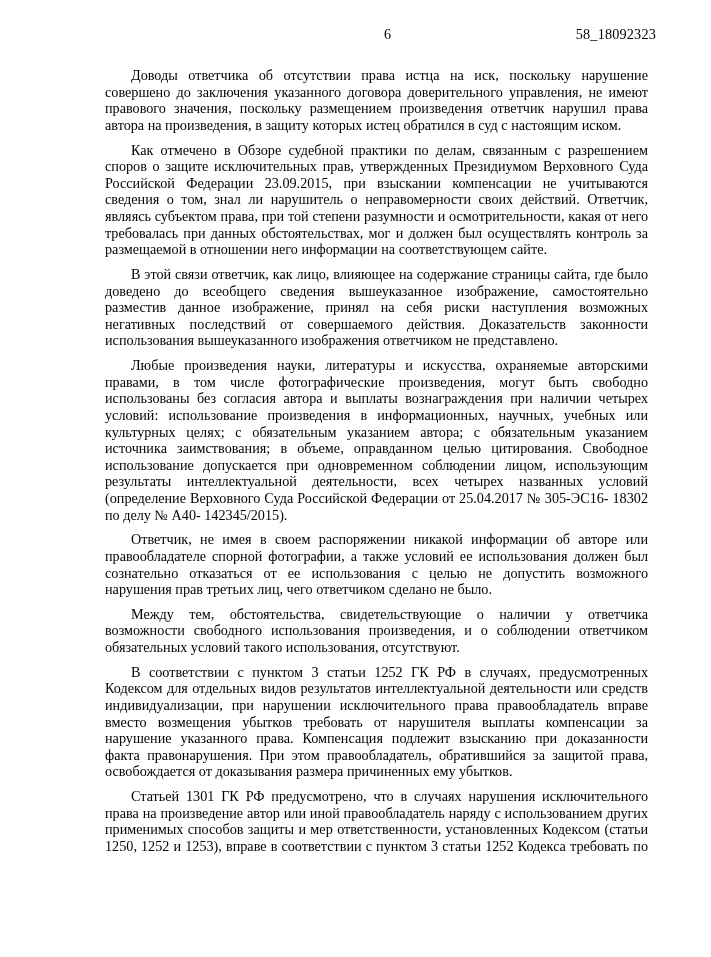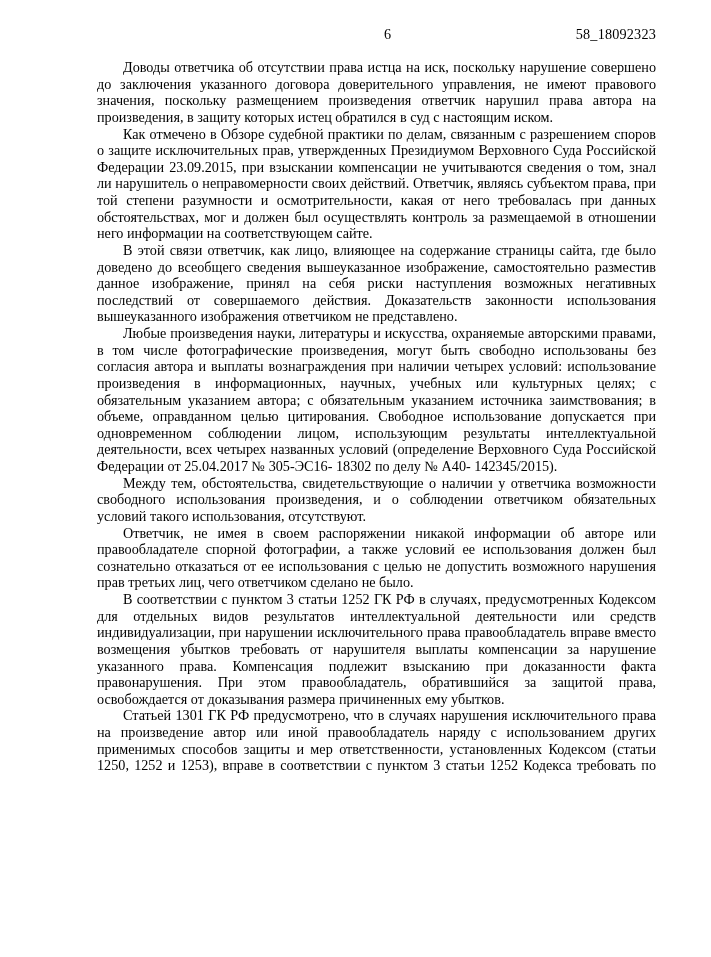--- a/index.html
+++ b/index.html
@@ -40,21 +40,21 @@
     position: absolute;
     top: 59px;
     left: 97px;
     width: 559px;
     font-size: 14.2px;
     line-height: 16.62px;
     text-align: justify;
     text-justify: inter-word;
   }
   .body-text p {
-    margin: 0;
+    margin: 8px;
     padding: 0;
     text-indent: 26px;
   }
   .body-text p.continues {
     
     text-align-last: justify;
   }
 </style>
 </head>
 <body>
@@ -62,18 +62,18 @@
 <div class="page">
   <div class="header">
     <span class="page-num">6</span>
     <span class="doc-num">58_18092323</span>
   </div>
   <div class="body-text">
       <p>Доводы ответчика об отсутствии права истца на иск, поскольку нарушение совершено до заключения указанного договора доверительного управления, не имеют правового значения, поскольку размещением произведения ответчик нарушил права автора на произведения, в защиту которых истец обратился в суд с настоящим иском.</p>
       <p>Как отмечено в Обзоре судебной практики по делам, связанным с разрешением споров о защите исключительных прав, утвержденных Президиумом Верховного Суда Российской Федерации 23.09.2015, при взыскании компенсации не учитываются сведения о том, знал ли нарушитель о неправомерности своих действий. Ответчик, являясь субъектом права, при той степени разумности и осмотрительности, какая от него требовалась при данных обстоятельствах, мог и должен был осуществлять контроль за размещаемой в отношении него информации на соответствующем сайте.</p>
       <p>В этой связи ответчик, как лицо, влияющее на содержание страницы сайта, где было доведено до всеобщего сведения вышеуказанное изображение, самостоятельно разместив данное изображение, принял на себя риски наступления возможных негативных последствий от совершаемого действия. Доказательств законности использования вышеуказанного изображения ответчиком не представлено.</p>
       <p>Любые произведения науки, литературы и искусства, охраняемые авторскими правами, в том числе фотографические произведения, могут быть свободно использованы без согласия автора и выплаты вознаграждения при наличии четырех условий: использование произведения в информационных, научных, учебных или культурных целях; с обязательным указанием автора; с обязательным указанием источника заимствования; в объеме, оправданном целью цитирования. Свободное использование допускается при одновременном соблюдении лицом, использующим результаты интеллектуальной деятельности, всех четырех названных условий (определение Верховного Суда Российской Федерации от 25.04.2017 № 305-ЭС16- 18302 по делу № А40- 142345/2015).</p>
+      <p>Ответчик, не имея в своем распоряжении никакой информации об авторе или правообладателе спорной фотографии, а также условий ее использования должен был сознательно отказаться от ее использования с целью не допустить возможного нарушения прав третьих лиц, чего ответчиком сделано не было.</p>
       <p>Между тем, обстоятельства, свидетельствующие о наличии у ответчика возможности свободного использования произведения, и о соблюдении ответчиком обязательных условий такого использования, отсутствуют.</p>
-      <p>Ответчик, не имея в своем распоряжении никакой информации об авторе или правообладателе спорной фотографии, а также условий ее использования должен был сознательно отказаться от ее использования с целью не допустить возможного нарушения прав третьих лиц, чего ответчиком сделано не было.</p>
       <p>В соответствии с пунктом 3 статьи 1252 ГК РФ в случаях, предусмотренных Кодексом для отдельных видов результатов интеллектуальной деятельности или средств индивидуализации, при нарушении исключительного права правообладатель вправе вместо возмещения убытков требовать от нарушителя выплаты компенсации за нарушение указанного права. Компенсация подлежит взысканию при доказанности факта правонарушения. При этом правообладатель, обратившийся за защитой права, освобождается от доказывания размера причиненных ему убытков.</p>
       <p class="continues">Статьей 1301 ГК РФ предусмотрено, что в случаях нарушения исключительного права на произведение автор или иной правообладатель наряду с использованием других применимых способов защиты и мер ответственности, установленных Кодексом (статьи 1250, 1252 и 1253), вправе в соответствии с пунктом 3 статьи 1252 Кодекса требовать по</p>
     </div>
 </div>
 
 </body></html>

